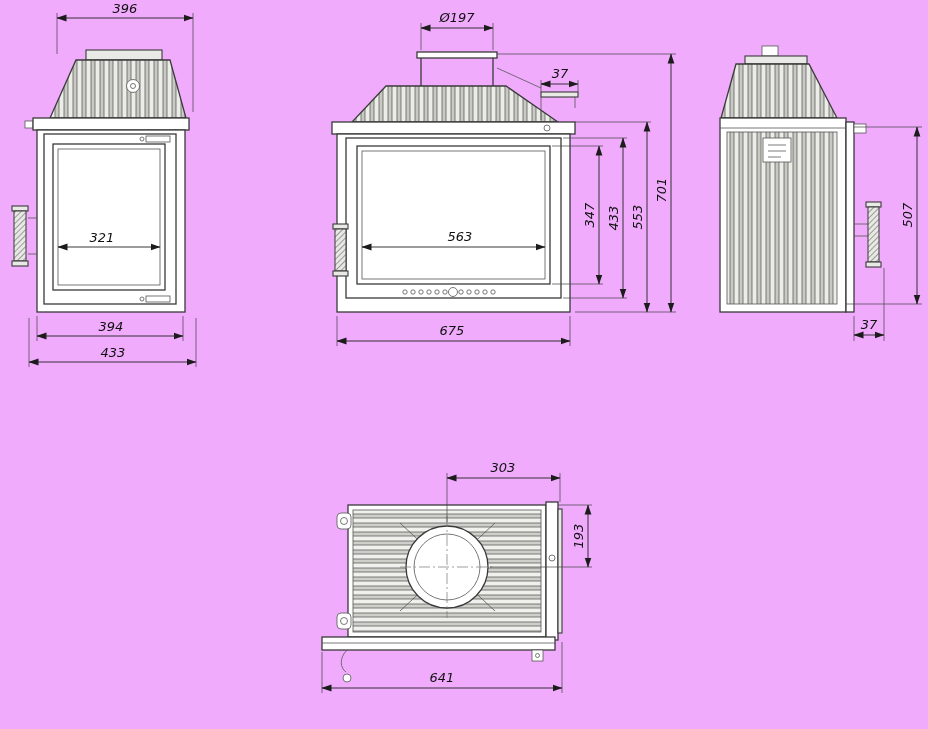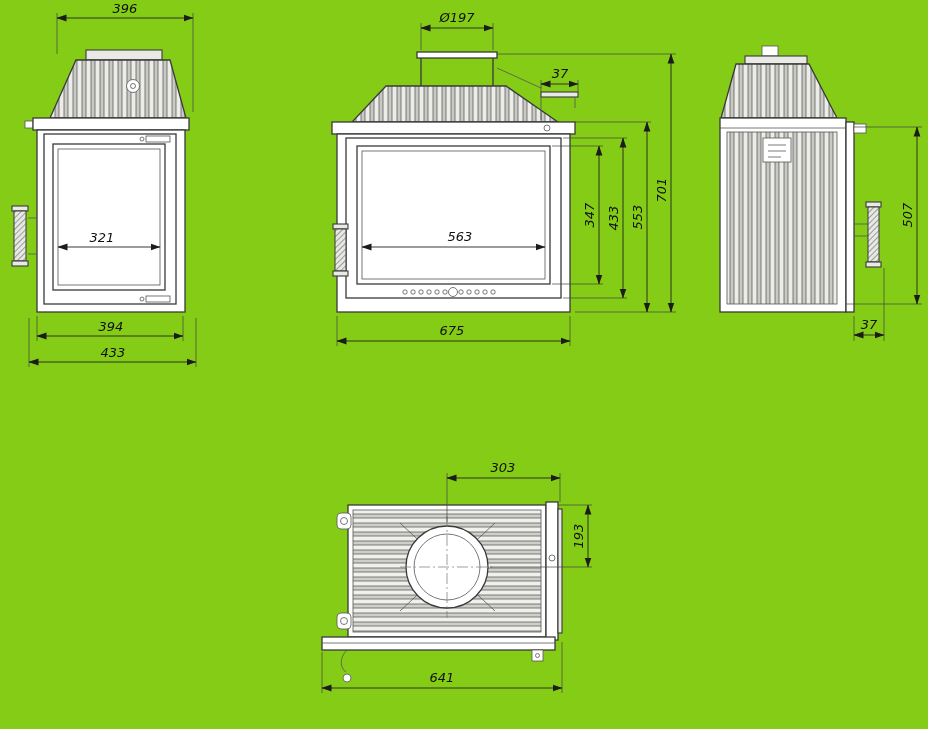--- a/index.html
+++ b/index.html
@@ -1,16 +1,16 @@
 <!DOCTYPE html>
 <html><head>
 <meta charset="utf-8">
 <style>
   html,body{margin:0;padding:0;background:#ffffff;}
-  .canvas{position:relative;width:928px;height:729px;background:#84cc16;overflow:hidden;}
+  .canvas{position:relative;width:928px;height:729px;background:#f0abfc;overflow:hidden;}
   svg{display:block;}
   .obj{stroke:#3a3a3a;stroke-width:1.3;fill:none;}
   .objf{stroke:#3a3a3a;stroke-width:1.3;fill:#ffffff;}
   .objg{stroke:#3a3a3a;stroke-width:1.1;fill:#e9e9e5;}
   .thin{stroke:#555;stroke-width:0.8;fill:none;}
   .thinf{stroke:#555;stroke-width:0.8;fill:#ffffff;}
   .dim{stroke:#222;stroke-width:0.9;fill:none;}
   .ext{stroke:#444;stroke-width:0.7;fill:none;}
   .cl{stroke:#777;stroke-width:0.7;stroke-dasharray:11 3 2 3;fill:none;}
   .platln{stroke:#7a7a7a;stroke-width:1;}

